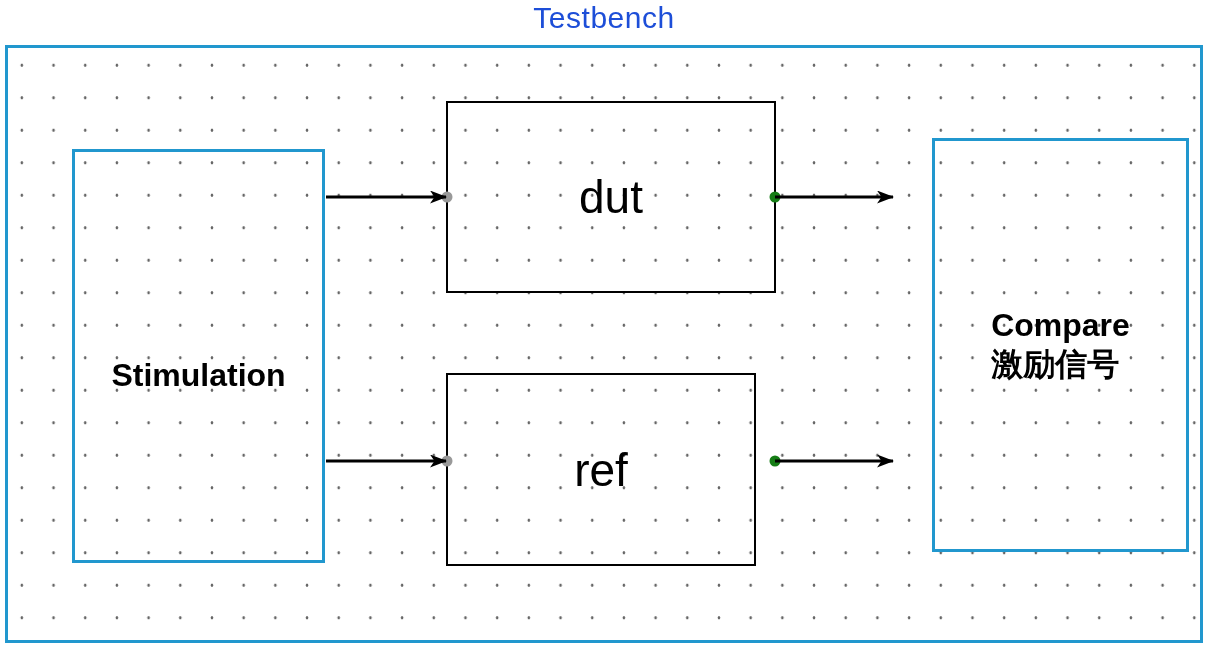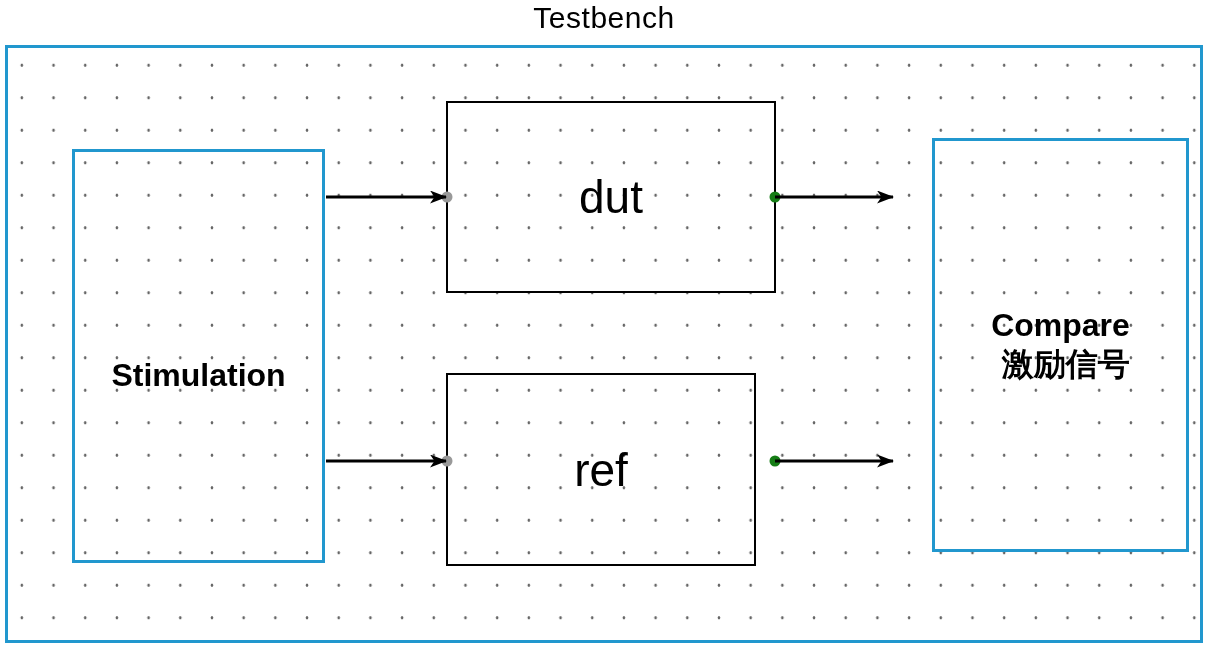--- a/index.html
+++ b/index.html
@@ -12,21 +12,21 @@
     overflow: hidden;
   }
   .title {
     position: absolute;
     top: 1px;
     left: 0;
     width: 100%;
     text-align: center;
     font-size: 30px;
     font-weight: 400;
-    color: #000000;
+    color: #1d4ed8;
     letter-spacing: 0.5px;
   }
   .boundary {
     position: absolute;
     left: 5px;
     top: 45px;
     width: 1198px;
     height: 598px;
     box-sizing: border-box;
     border: 3px solid var(--accent, #2197CE);
@@ -34,21 +34,21 @@
     background-size: 31.7px 32.5px;
     background-position: -2px 1px;
   }
   .block {
     position: absolute;
     box-sizing: border-box;
     display: flex;
     flex-direction: column;
     align-items: center;
     justify-content: center;
-    text-align: right;
+    text-align: left;
   }
   .blue-block {
     border: 3px solid var(--accent, #2197CE);
     font-weight: 700;
     font-size: 32px;
     line-height: 1.22;
     color: #000000;
   }
   .black-block {
     border: 2.5px solid #000000;

